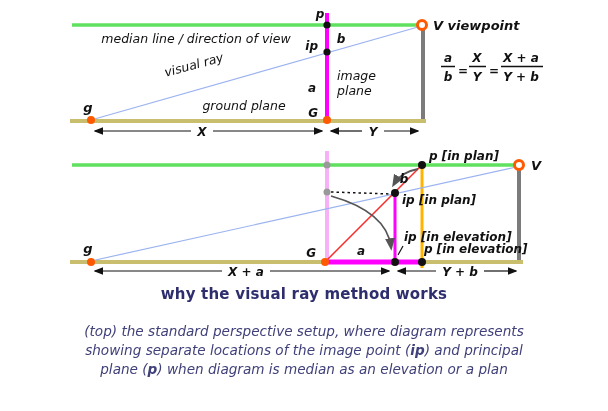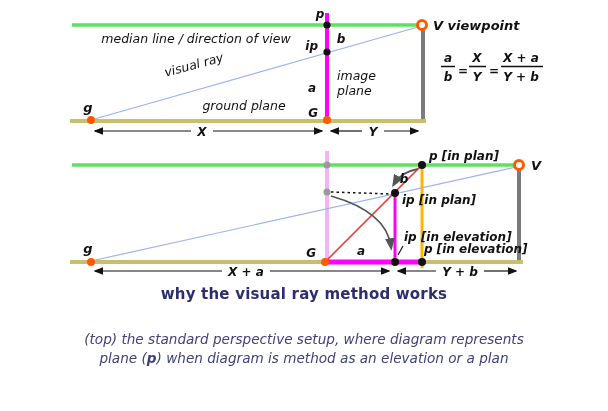--- a/index.html
+++ b/index.html
@@ -1,21 +1,21 @@
 <!DOCTYPE html>
 <html style="--green: #5fe05f; --ground: #c9bd6e; --magenta: #ff00ff; --palepink: #f7b2f7; --yellow: #ffb400; --red: #f83030; --blue: #9bb3f0; --gray: #7b7b7b; --graydot: #999999; --arcgray: #555555; --orange: #ff5a00; --navy: #2e2e6e; --capcolor: #40407a;"><head>
 <meta charset="utf-8">
 <style>
   html,body{margin:0;padding:0;background:#fff;}
   .page{position:relative;width:608px;height:411px;background:#fff;overflow:hidden;
         font-family:"DejaVu Sans","Liberation Sans",sans-serif;}
   svg{position:absolute;left:0;top:0;display:block;}
   .caption-title{position:absolute;left:0;top:285px;width:608px;text-align:center;
         font-weight:bold;font-size:15px;color:var(--navy,#2e2e6e);letter-spacing:.2px;}
-  .caption-text{position:absolute;left:0;top:330px;width:608px;text-align:center;
+  .caption-text{position:absolute;left:0;top:322px;width:608px;text-align:center;
         font-style:italic;font-size:13.6px;line-height:19px;color:var(--capcolor,#40407a);}
   .caption-text b{font-weight:bold;}
   text{fill:#111;}
   .lbl{font-style:italic;font-size:12.5px;}
   .varlbl{font-style:italic;font-weight:bold;font-size:12px;}
   .biglbl{font-style:italic;font-weight:bold;font-size:13px;}
 </style>
 </head>
 <body>
 
@@ -123,16 +123,17 @@
     <text x="531" y="170" text-anchor="start" class="biglbl">V</text>
     <text x="246" y="275.5" text-anchor="middle" class="varlbl">X + a</text>
     <text x="460" y="275.5" text-anchor="middle" class="varlbl">Y + b</text>
   </g>
 </svg>
 
 <div class="caption-title">why the visual ray method works</div>
 
 <div class="caption-text">
   <div>(top) the standard perspective setup, where diagram represents</div>
-  <div><span>plane (</span><b>p</b><span>) when diagram is method as an elevation or a plan</span></div>
+  <div><span>showing separate locations of the image point (</span><b>ip</b><span>) and principal</span></div>
+  <div><span>plane (</span><b>p</b><span>) when diagram is median as an elevation or a plan</span></div>
 </div>
 
 </div>
 
 </body></html>

